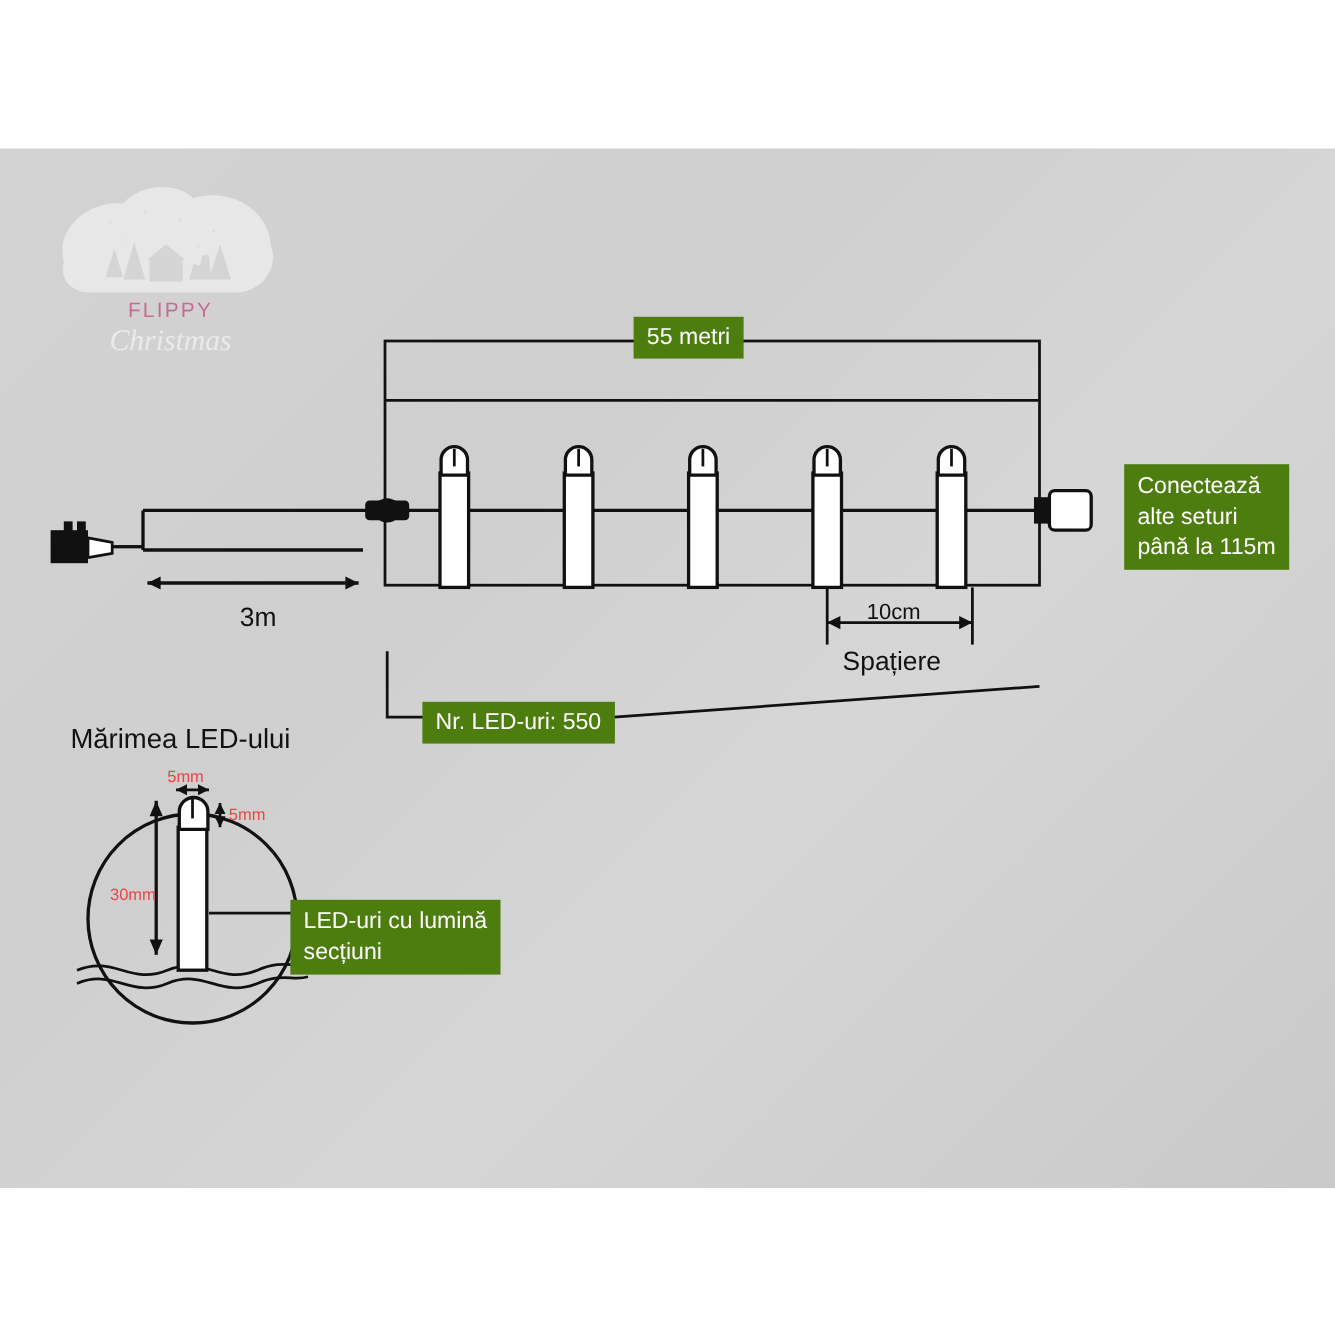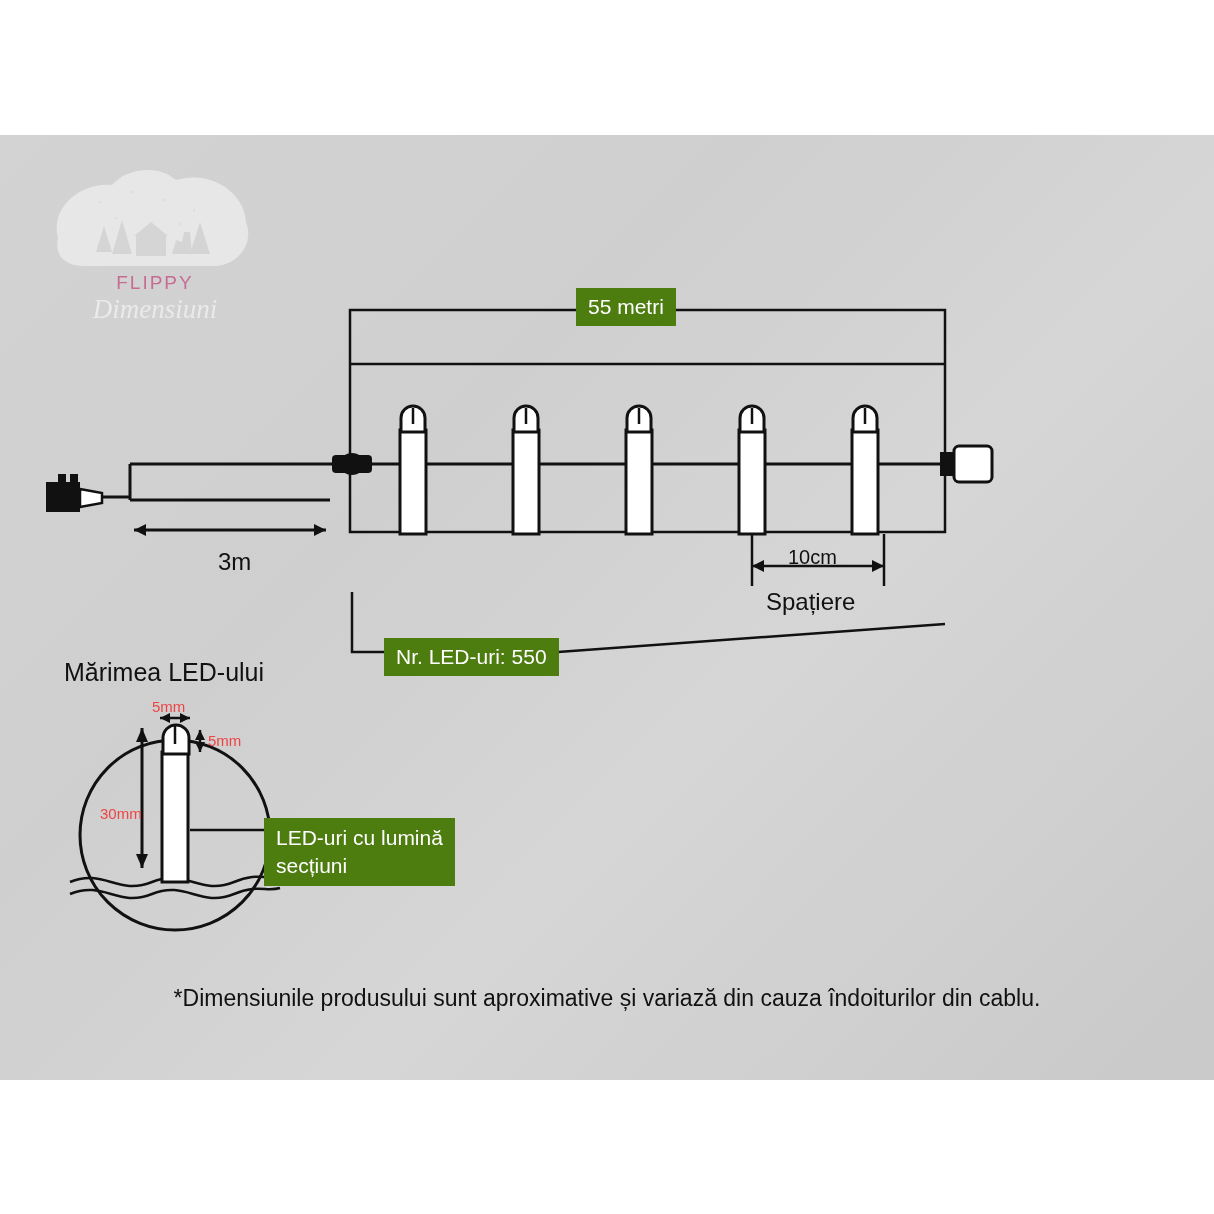--- a/index.html
+++ b/index.html
@@ -119,21 +119,21 @@
       <g fill="#d8d8d8">
         <polygon points="56,92 64,66 72,92"></polygon>
         <polygon points="72,94 82,60 92,94"></polygon>
         <polygon points="150,94 160,62 170,94"></polygon>
         <rect x="96" y="74" width="30" height="22"></rect>
         <polygon points="94,76 111,62 128,76"></polygon>
         <path d="M132,94 l4,-14 l6,2 l2,-10 l6,0 l2,22 z"></path>
       </g>
     </svg>
     <div class="brand1">FLIPPY</div>
-    <div class="brand2">Dimensiuni</div>
+    <div class="brand2">Christmas</div>
   </div>
 
 
   <svg width="1214" height="1214" viewBox="0 0 1214 1214">
 
     <rect x="350" y="310" width="595" height="222" fill="none" stroke="#111111" stroke-width="2.5"></rect>
 
     <line x1="350" y1="364" x2="945" y2="364" stroke="#111111" stroke-width="2.5"></line>
 
     <line x1="130" y1="464" x2="352" y2="464" stroke="#111111" stroke-width="3"></line>
@@ -207,20 +207,23 @@
       <polygon points="884,566 872,560 872,572" fill="#111111"></polygon>
     </g>
 
     <g>
       <polyline points="352,592 352,652 392,652" fill="none" stroke="#111111" stroke-width="2.5"></polyline>
       <line x1="558" y1="652" x2="945" y2="624" stroke="#111111" stroke-width="2.5"></line>
     </g>
   </svg>
 
   <div class="lbl" style="left:576px; top:288px;">55 metri</div>
+  <div class="lbl" style="left:1022px; top:422px; line-height:28px;">Conectează
+alte seturi
+până la 115m</div>
   <div class="lbl" style="left:384px; top:638px;">Nr. LED-uri: 550</div>
 
   <div class="dimtext" style="left:218px; top:548px;">3m</div>
   <div class="dimtext" style="left:788px; top:546px; font-size:20px;">10cm</div>
   <div class="dimtext" style="left:766px; top:588px;">Spațiere</div>
 
   <div class="dimtext" style="left:64px; top:658px; font-size:25px;">Mărimea LED-ului</div>
 
   <svg width="1214" height="1214" viewBox="0 0 1214 1214">
 
@@ -257,15 +260,14 @@
 
     <line x1="190" y1="830" x2="268" y2="830" stroke="#111111" stroke-width="2.5"></line>
   </svg>
 
   <div class="plain small" style="left:152px; top:698px;">5mm</div>
   <div class="plain small" style="left:208px; top:732px;">5mm</div>
   <div class="plain small" style="left:100px; top:805px;">30mm</div>
   <div class="lbl" style="left:264px; top:818px; line-height:28px;">LED-uri cu lumină
 secțiuni</div>
 
-  <div id="footnote">*Dimensiunile produsului sunt aproximative și variază din cauza îndoiturilor din cablu.</div>
 
 </div>
 
 </body></html>

